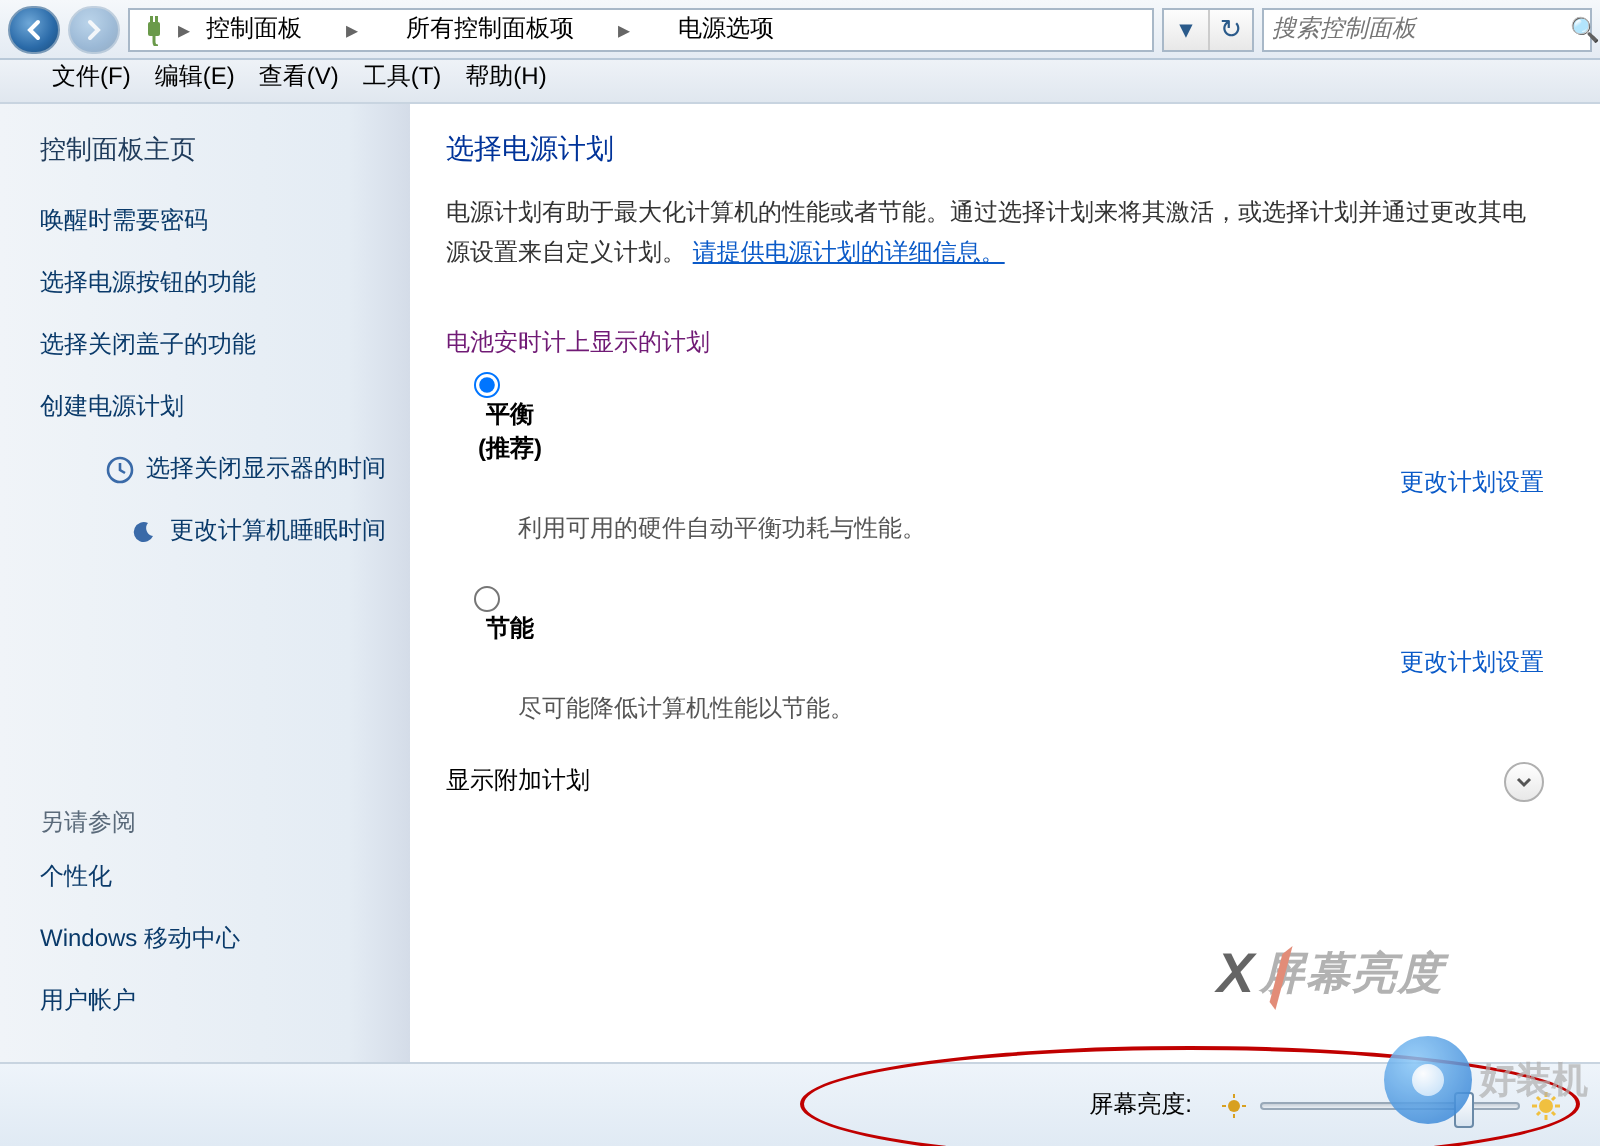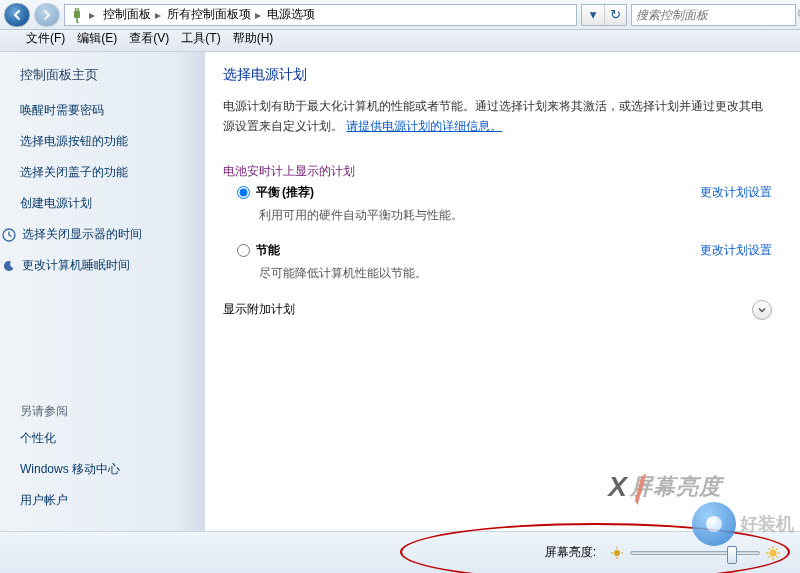--- a/index.html
+++ b/index.html
@@ -6,55 +6,55 @@
 body { font-family: "Microsoft YaHei", "Segoe UI", Tahoma, sans-serif; font-size: 12px; background: #fff; width: 800px; height: 573px; overflow: hidden; position: relative; }
 
 
 .navbar { height: 30px; background: linear-gradient(#f5f8fb, #e4ebf3); border-bottom: 1px solid #b8c8d8; display: flex; align-items: center; padding: 0 4px; gap: 4px; }
 .nav-btn { width: 26px; height: 24px; border: 1px solid #7a9ab8; border-radius: 12px; background: radial-gradient(circle at 40% 35%, #6fa8d8 0%, #2a6aa8 60%, #1a4a78 100%); display: flex; align-items: center; justify-content: center; cursor: pointer; }
 .nav-btn.disabled { opacity: 0.4; cursor: default; }
 .nav-btn svg { width: 12px; height: 12px; }
 
 .address-bar { flex: 1; height: 22px; background: #fff; border: 1px solid #a8b8c8; display: flex; align-items: center; padding: 0 4px; gap: 4px; }
 .addr-icon { width: 16px; height: 16px; display: inline-flex; align-items: center; justify-content: center; color: #4a7a3a; font-size: 13px; }
-.breadcrumb { display: flex; align-items: center; gap: 2px; }
+.breadcrumb { display: flex; align-items: center; gap: 20px; }
 .crumb { padding: 0 2px; cursor: pointer; }
 .crumb-sep { width: 8px; color: #666; user-select: none; }
 .refresh-dd { display: flex; border: 1px solid #a8b8c8; height: 22px; }
 .refresh-dd button { width: 22px; background: linear-gradient(#fdfdfd,#e8e8e8); border: none; border-left: 1px solid #ccc; cursor: pointer; color: #2a5a8a; }
 .refresh-dd button:first-child { border-left: none; }
 
 .search-box { width: 165px; height: 22px; background: #fff; border: 1px solid #a8b8c8; display: flex; align-items: center; }
-.search-box input { flex: 1; border: none; outline: none; padding: 0 4px; font-size: 12px; color: #a16207; font-style: italic; background: transparent; }
+.search-box input { flex: 1; border: none; outline: none; padding: 0 4px; font-size: 12px; color: #a16207; font-style: italic; background: transparent; font-family: Liberation Serif, serif; }
 .search-box .s-icon { width: 20px; text-align: center; color: #5a8ac8; cursor: pointer; }
 
 
 .menubar { height: 22px; background: linear-gradient(#eef2f7,#e0e7ef); border-bottom: 1px solid #c8d4e0; display: flex; align-items: flex-start; padding: 0 20px; }
 .menu-item { padding: 0 6px; cursor: pointer; }
 
 
 .body { display: flex; height: calc(573px - 30px - 22px - 42px); }
 .sidebar { width: 205px; background: linear-gradient(to right, #f0f4f8 0%, #e4ecf4 85%, #d4dce8 100%); padding: 14px 12px 8px 20px; display: flex; flex-direction: column; }
 .sidebar a { color: #0a3a6a; text-decoration: none; display: block; margin-bottom: 14px; cursor: pointer; }
 .sidebar-home { color: #1f3b5b; margin-bottom: 18px; font-size: 13px; display: block; }
-.side-row { display: flex; align-items: center; gap: 6px; margin-bottom: 14px; margin-left: -18px; }
+.side-row { display: flex; align-items: center; gap: 6px; margin-bottom: 14px; margin-left: -18px; justify-content: flex-end; }
 .side-row svg { width: 14px; height: 14px; }
 .side-row a { margin-bottom: 0; }
 .see-also { margin-top: auto; color: #5a6a7a; margin-bottom: 10px; font-size: 12px; }
 
 
 .main { flex: 1; padding: 14px 28px 10px 18px; overflow-y: auto; }
 .main h1 { color: #003399; font-size: 14px; font-weight: normal; margin-bottom: 12px; }
 .desc { color: #333; line-height: 1.7; margin-bottom: 26px; }
 .desc a { color: #0a5ac8; text-decoration: underline; cursor: pointer; }
 
 .section-label { color: #701a75; margin-bottom: 4px; }
 
 .plan { margin-left: 14px; margin-bottom: 18px; }
-.plan-row { display: flex; align-items: flex-start; }
+.plan-row { display: flex; align-items: flex-start; flex-direction: column; }
 .plan-radio { margin-top: 2px; }
 .plan-name { font-weight: bold; margin-left: 6px; }
 .plan-rec { font-weight: bold; margin-left: 2px; }
 .plan-link { margin-left: auto; color: #0a5ac8; text-decoration: none; cursor: pointer; }
 .plan-desc { color: #555; margin: 6px 0 0 22px; }
 
 .show-more { display: flex; align-items: center; margin-top: 6px; }
 .show-more-label { flex: 1; }
 .expand-btn { width: 20px; height: 20px; border: 1px solid #b0b0b0; border-radius: 50%; background: linear-gradient(#fff,#e8e8e8); display: flex; align-items: center; justify-content: center; cursor: pointer; }
 
@@ -66,21 +66,21 @@
 .slider-track { width: 130px; height: 4px; background: linear-gradient(#c8d0d8,#e8eef4); border: 1px solid #98a8b8; border-radius: 2px; position: relative; }
 .slider-thumb { position: absolute; top: -6px; width: 10px; height: 18px; background: linear-gradient(#fff,#d8e4f0); border: 1px solid #6a8aa8; border-radius: 2px; cursor: pointer; }
 
 
 .annotation-ellipse { position: absolute; left: 400px; bottom: -8px; width: 390px; height: 58px; border: 2px solid #c00000; border-radius: 50%; pointer-events: none; z-index: 5; }
 
 
 .wm1 { position: absolute; right: 78px; bottom: 70px; font-size: 22px; font-weight: bold; font-style: italic; color: #808080; opacity: 0.6; letter-spacing: 1px; z-index: 3; display: flex; align-items: center; gap: 2px; pointer-events: none; }
 .wm1 .x { font-size: 28px; color: #000; position: relative; }
 .wm1 .x::after { content: ""; position: absolute; left: -2px; top: 2px; width: 28px; height: 24px; border: 4px solid #d04020; border-color: transparent #d04020 transparent transparent; transform: skewX(-15deg); }
-.wm2 { position: absolute; right: 6px; bottom: 27px; z-index: 10; display: flex; align-items: center; pointer-events: none; }
+.wm2 { position: absolute; right: 6px; bottom: 11px; z-index: 10; display: flex; align-items: center; pointer-events: none; }
 .wm2 .bubble { width: 44px; height: 44px; border-radius: 50%; background: radial-gradient(circle at 35% 30%, #8ac8f8, #2a7ad0); position: relative; opacity: 0.85; }
 .wm2 .bubble::after { content: ""; position: absolute; left: 14px; top: 14px; width: 16px; height: 16px; border-radius: 50%; background: radial-gradient(circle at 35% 30%, #fff, #b8daf8); }
 .wm2 .txt { color: #b0b0b0; font-size: 18px; font-weight: bold; margin-left: 4px; opacity: 0.7; }
 </style>
 </head>
 <body>
 
 <div class="navbar">
   <div class="nav-btn">
     <svg viewBox="0 0 12 12">

